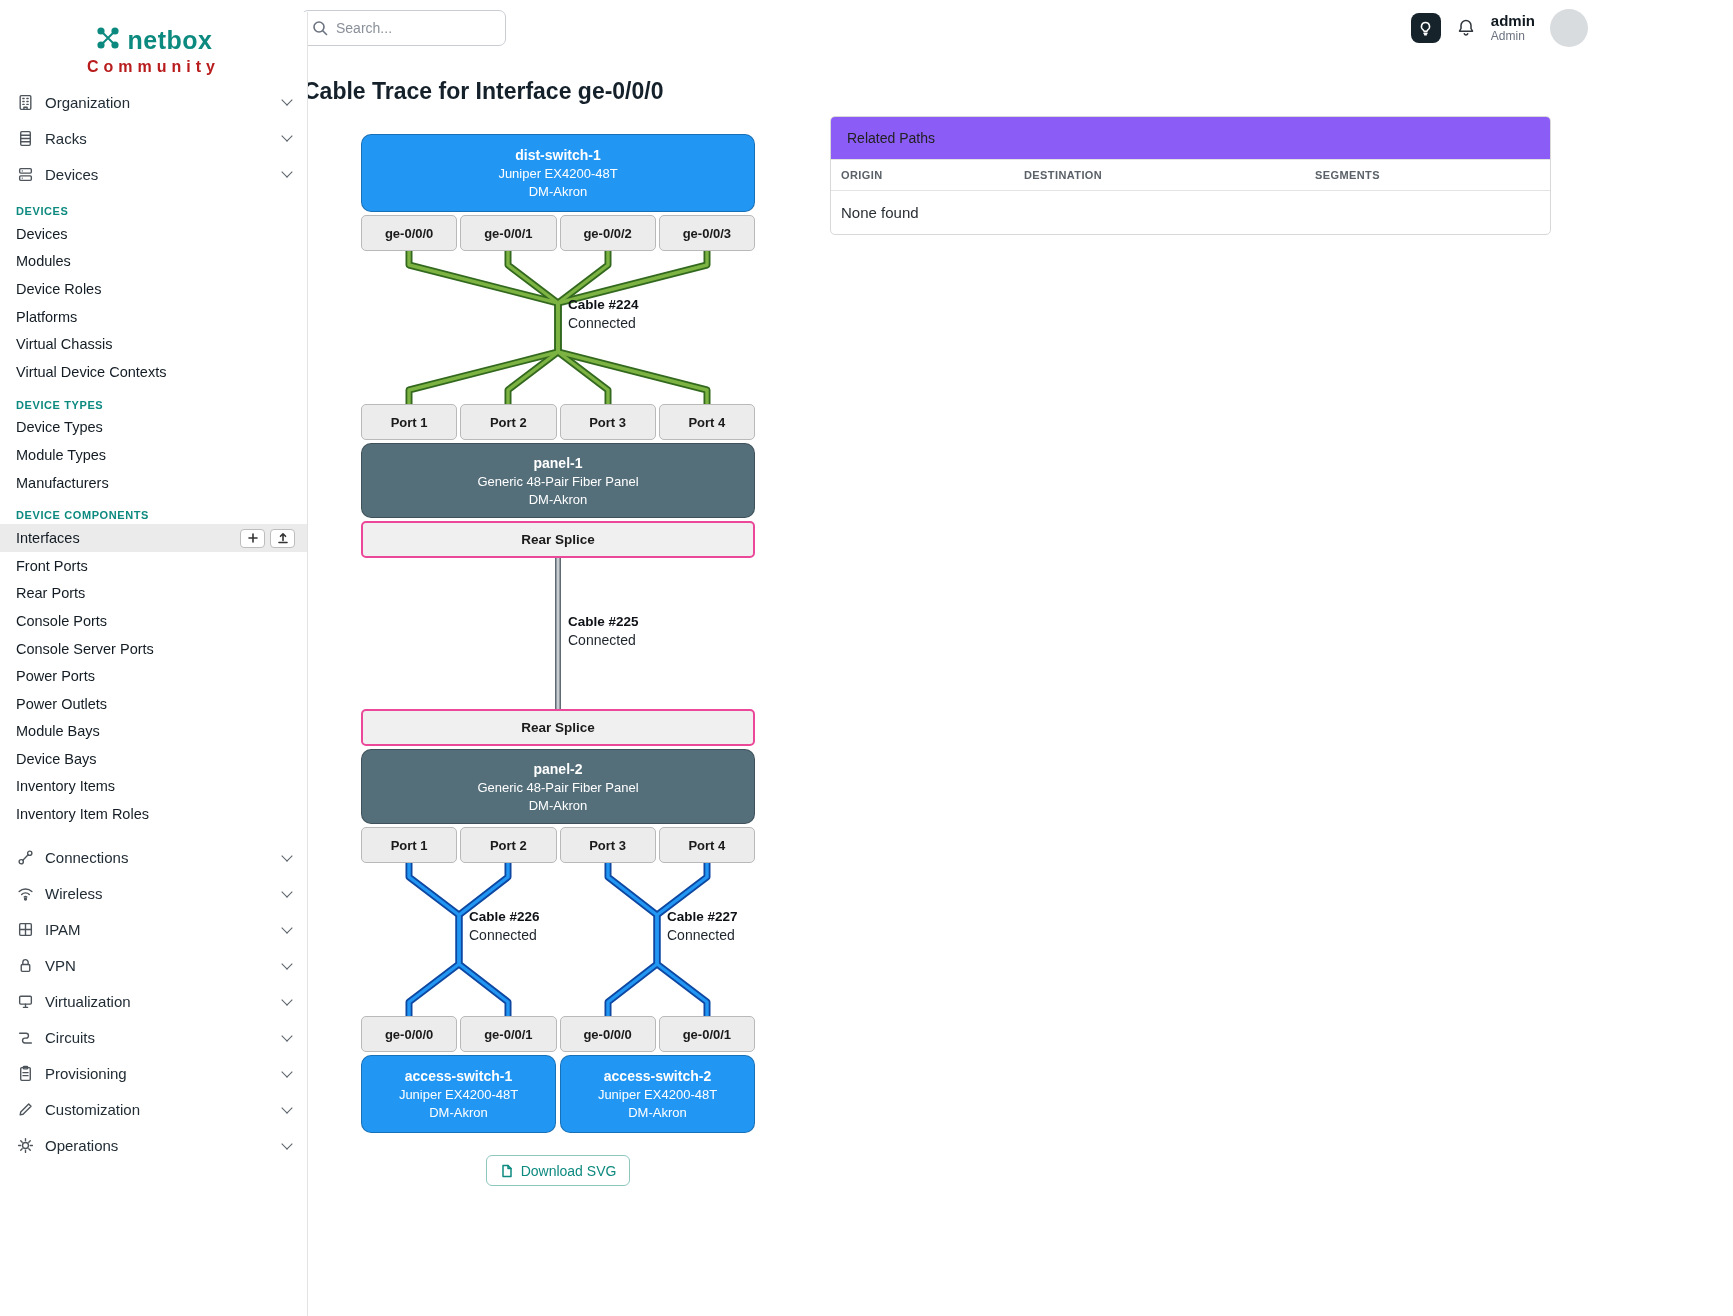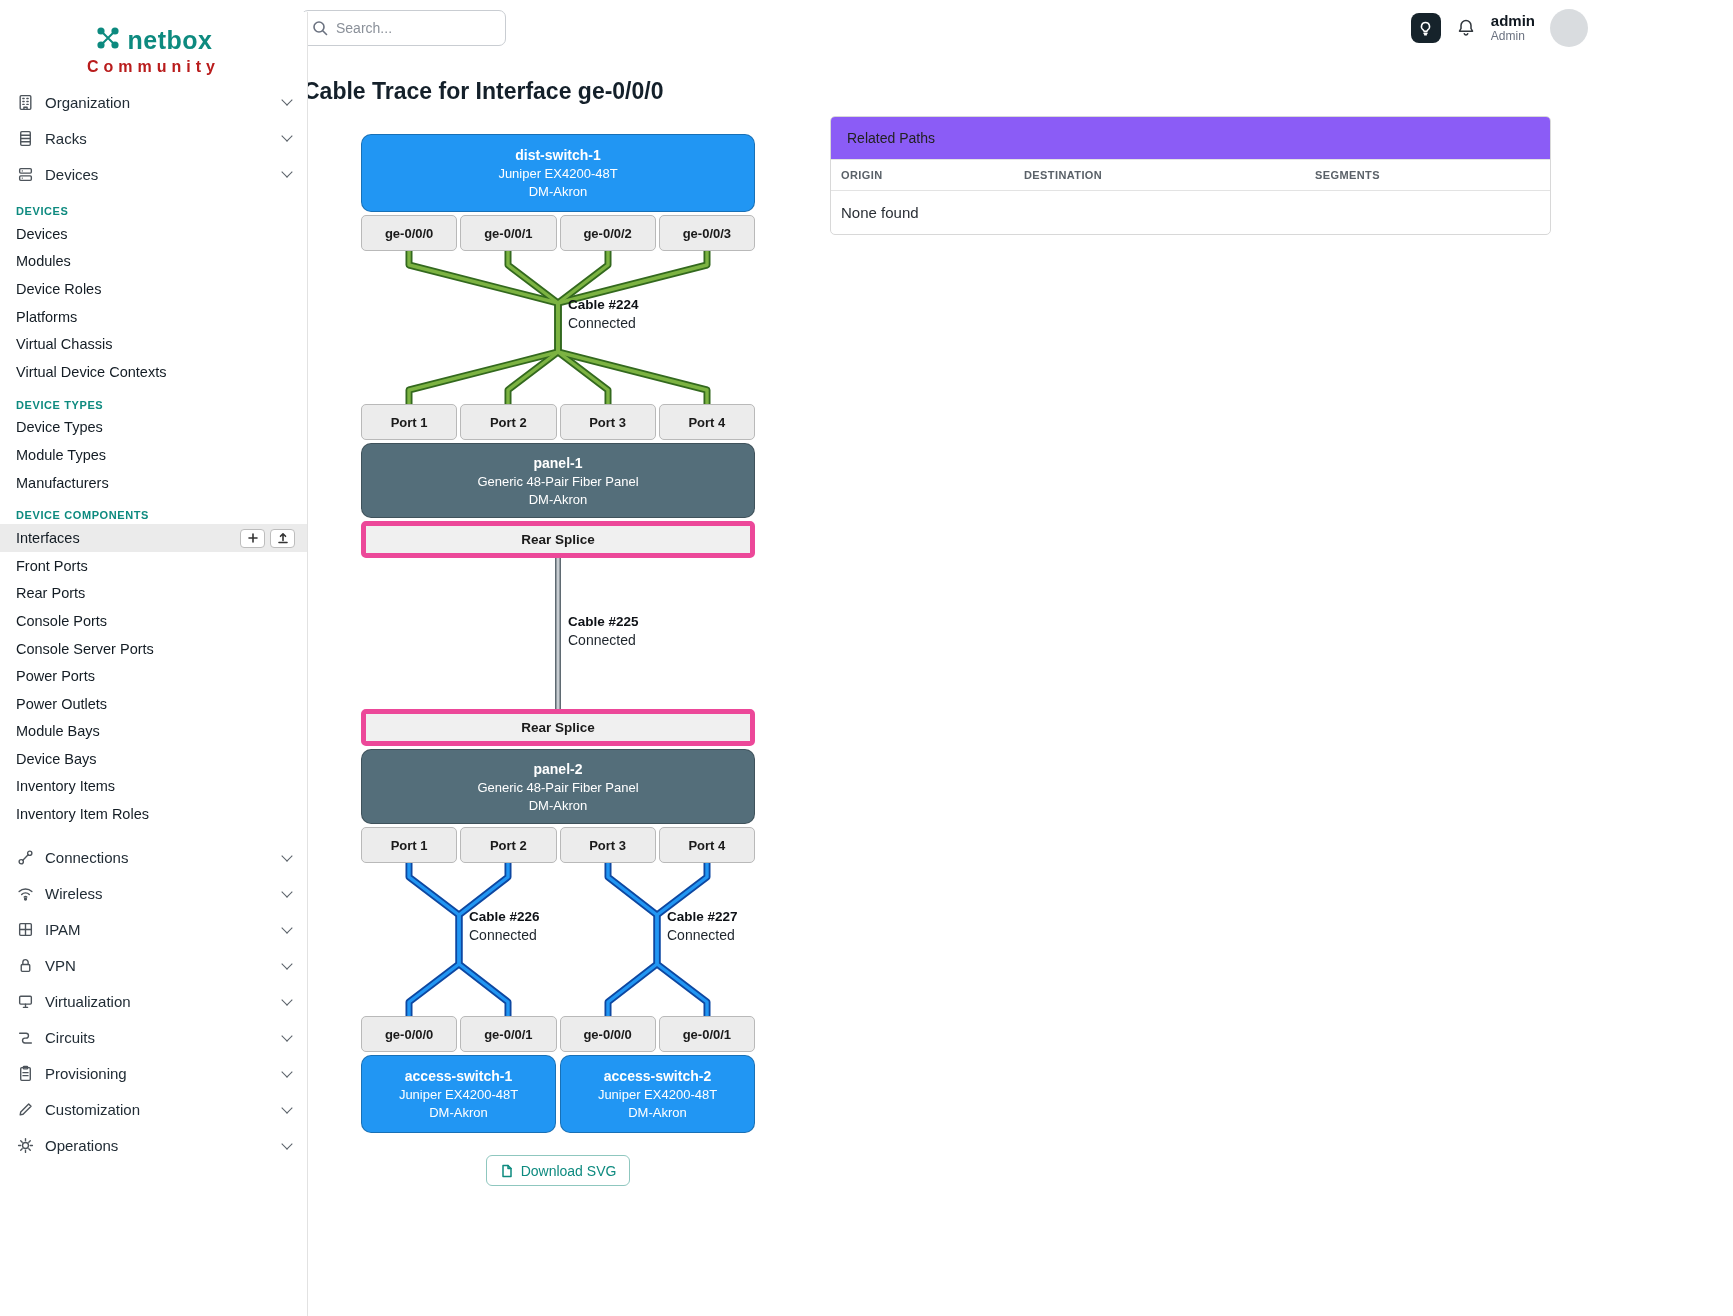--- a/index.html
+++ b/index.html
@@ -69,21 +69,21 @@
     justify-content: center; align-items: center; gap: 3px; color: #fff; cursor: pointer;
     border: 1px solid rgba(0,0,0,.25); }
   .dev-box .nm { font-size: 14px; font-weight: bold; }
   .dev-box .ln { font-size: 13px; }
   .blue { background: #2196f3; }
   .slate { background: #546e7a; height: 75px; }
   .port-row { display: flex; gap: 3px; }
   .port { flex: 1; height: 36px; background: #ececec; border: 1px solid #b9b9b9;
     border-radius: 5px; display: flex; align-items: center; justify-content: center;
     font-size: 13px; font-weight: bold; color: #1a1a1a; cursor: pointer; }
-  .splice { height: 37px; background: #f0f0f0; border: 5px solid #ec4899; border-radius: 5px;
+  .splice { height: 37px; background: #f0f0f0; border: 2px solid #ec4899; border-radius: 5px;
     display: flex; align-items: center; justify-content: center; font-size: 13.5px;
     font-weight: bold; cursor: pointer; }
   .mb3 { margin-bottom: 3px; }
   .cable-zone { position: relative; }
   .cable-zone svg { display: block; }
   .cable-label { position: absolute; cursor: pointer; }
   .cable-label .cn { font-size: 13.5px; font-weight: bold; color: #0e1116; }
   .cable-label .cs { font-size: 14px; color: #1d242b; margin-top: 3px; }
   .access-row { display: flex; gap: 4px; }
   .access-row .dev-box { flex: 1; }

